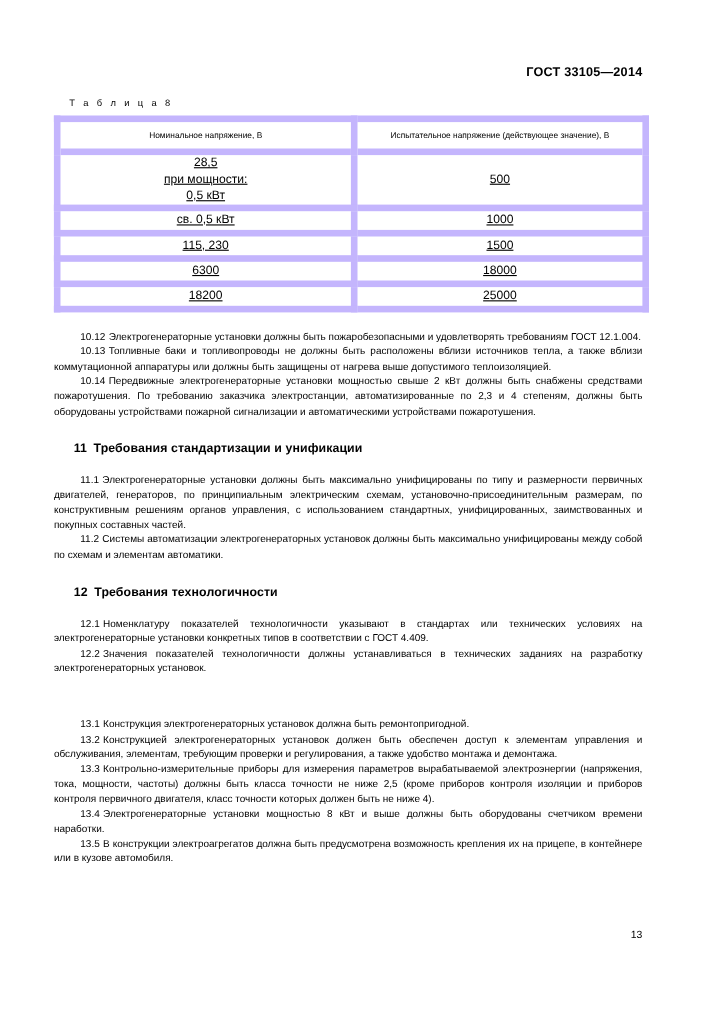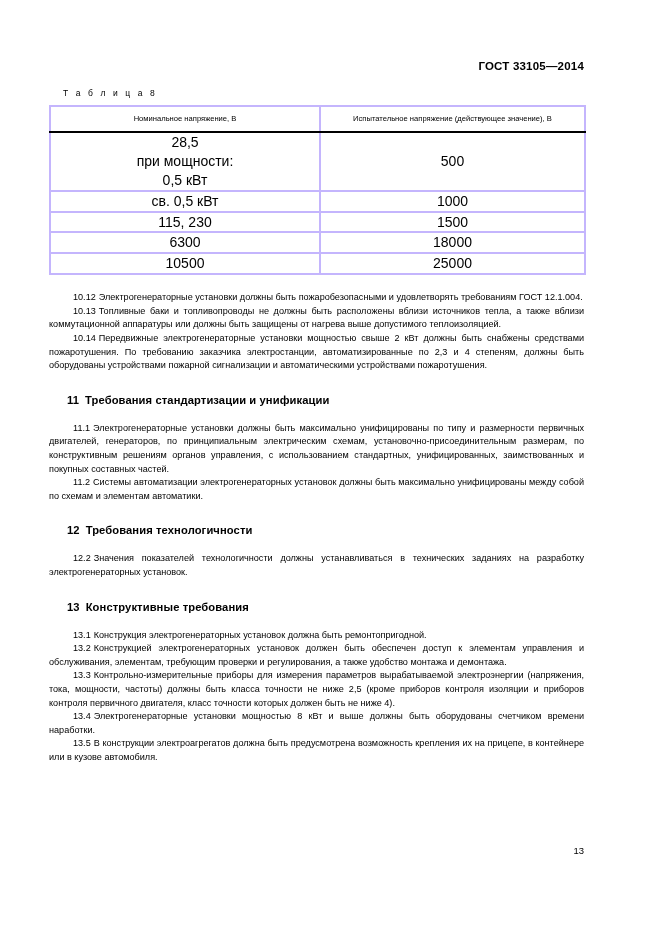--- a/index.html
+++ b/index.html
@@ -52,37 +52,38 @@
 
   
   table.gost-table {
     width: 535px;
     border-collapse: collapse;
     table-layout: fixed;
     margin: 0;
   }
   table.gost-table td,
   table.gost-table th {
-    border: 2px solid #c4b5fd;
+    border: 6px solid #c4b5fd;
     padding: 0;
     text-align: center;
     vertical-align: middle;
     font-weight: normal;
   }
   table.gost-table th {
     font-size: 7.6px;
     height: 24px;
     line-height: 1.25;
     border-bottom: 2px solid #000;
     padding: 0 6px;
   }
   table.gost-table td {
-    font-size: 14px;
+    font-size: 11px;
     height: 17px;
     line-height: 1.35;
+    text-decoration: underline;
   }
   td.tall-cell {
     height: 49px;
     line-height: 1.5;
     padding: 3px 0 2px;
   }
   td.mid-500 {
     height: 49px;
     vertical-align: bottom;
     padding-bottom: 4px;
@@ -170,21 +171,21 @@
         </tr>
         <tr>
           <td>115, 230</td>
           <td>1500</td>
         </tr>
         <tr>
           <td>6300</td>
           <td>18000</td>
         </tr>
         <tr>
-          <td>10500</td>
+          <td>18200</td>
           <td>25000</td>
         </tr>
       </tbody>
     </table>
 
     <div class="body-block">
 
       <p class="para"><span class="num">10.12</span><span>Электрогенераторные установки должны быть пожаробезопасными и удовлетворять требованиям ГОСТ 12.1.004.</span></p>
 
       <p class="para"><span class="num">10.13</span><span>Топливные баки и топливопроводы не должны быть расположены вблизи источников тепла, а также вблизи коммутационной аппаратуры или должны быть защищены от нагрева выше допустимого теплоизоляцией.</span></p>
@@ -196,25 +197,25 @@
       <div class="gap-after-head"></div>
 
       <p class="para"><span class="num">11.1</span><span>Электрогенераторные установки должны быть максимально унифицированы по типу и размерности первичных двигателей, генераторов, по принципиальным электрическим схемам, установочно-присоединительным размерам, по конструктивным решениям органов управления, с использованием стандартных, унифицированных, заимствованных и покупных составных частей.</span></p>
 
       <p class="para"><span class="num">11.2</span><span>Системы автоматизации электрогенераторных установок должны быть максимально унифицированы между собой по схемам и элементам автоматики.</span></p>
 
       <div class="gap-before-head"></div>
       <h2 class="section-head"><span class="sec-num">12</span><span>Требования технологичности</span></h2>
       <div class="gap-after-head"></div>
 
+      <p class="para"><span class="num">12.1</span><span>Номенклатуру показателей технологичности указывают в стандартах или технических условиях на электрогенераторные установки конкретных типов в соответствии с ГОСТ 4.409.</span></p>
 
       <p class="para"><span class="num">12.2</span><span>Значения показателей технологичности должны устанавливаться в технических заданиях на разработку электрогенераторных установок.</span></p>
 
       <div class="gap-before-head"></div>
-      <h2 class="section-head"><span class="sec-num">13</span><span>Конструктивные требования</span></h2>
       <div class="gap-after-head"></div>
 
       <p class="para"><span class="num">13.1</span><span>Конструкция электрогенераторных установок должна быть ремонтопригодной.</span></p>
 
       <p class="para"><span class="num">13.2</span><span>Конструкцией электрогенераторных установок должен быть обеспечен доступ к элементам управления и обслуживания, элементам, требующим проверки и регулирования, а также удобство монтажа и демонтажа.</span></p>
 
       <p class="para"><span class="num">13.3</span><span>Контрольно-измерительные приборы для измерения параметров вырабатываемой электроэнергии (напряжения, тока, мощности, частоты) должны быть класса точности не ниже 2,5 (кроме приборов контроля изоляции и приборов контроля первичного двигателя, класс точности которых должен быть не ниже 4).</span></p>
 
 
       <p class="para"><span class="num">13.4</span><span>Электрогенераторные установки мощностью 8 кВт и выше должны быть оборудованы счетчиком времени наработки.</span></p>

